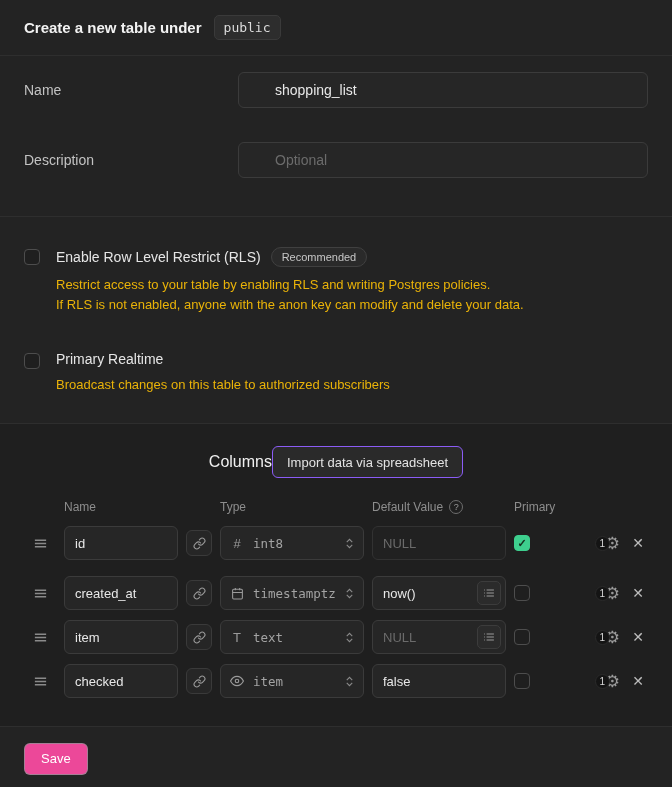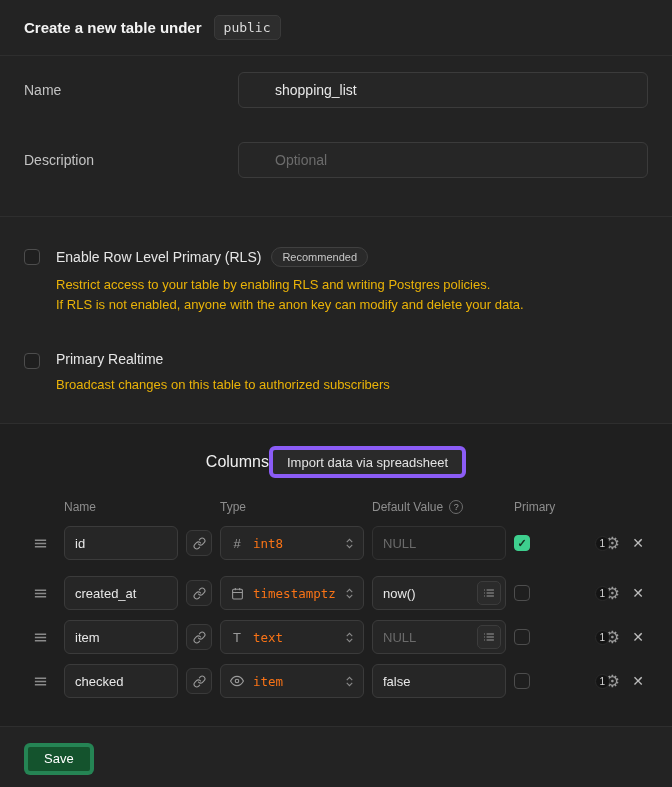--- a/index.html
+++ b/index.html
@@ -56,46 +56,46 @@
     font-size:11px; color:#c7c7c7; border:1px solid #404040;
     background:#2a2a2a; border-radius:999px; padding:3px 10px;
   }
   .muted { margin:8px 0 0; font-size:13px; color:#eab308; line-height:20px; }
   .muted + .muted { margin-top:0; }
   
   .columns-section { padding:22px 24px 28px; background:#1f1f1f; flex:1; }
   .columns-header { display:flex; justify-content:center; align-items:center; }
   .columns-title { margin:0; font-size:16px; font-weight:500; color:#f0f0f0; }
   .btn {
-    background:#2a2a2a; border:4px solid #8b5cf6; color:#e3e3e3;
+    background:#2a2a2a; border:1px solid #8b5cf6; color:#e3e3e3;
     font-size:13px; height:32px; padding:0 14px; border-radius:6px;
     font-family:inherit; cursor:pointer;
   }
-  .btn.save { background:#14532d; border-color:#3ecf8e66; color:#ffffff; font-weight:500; padding:0 16px; }
+  .btn.save { background:#ec4899; border-color:#3ecf8e66; color:#ffffff; font-weight:500; padding:0 16px; }
   .col-grid {
     display:grid;
     grid-template-columns:32px 114px 26px 144px 134px 50px 48px 20px;
     gap:8px; align-items:center;
   }
   .col-head { margin-top:22px; margin-bottom:12px; font-size:12px; color:#8d8d8d; }
   .col-row + .col-row { margin-top:10px; }
   .col-row.pk-row { margin-bottom:16px; }
   .text-input.small { height:34px; font-size:13px; padding:16px 10px; }
   .drag-handle { display:flex; justify-content:center; color:#8a8a8a; cursor:grab; background:none; border:none; padding:0; }
   .icon-btn {
     width:26px; height:26px; border:1px solid #3a3a3a; border-radius:6px;
     background:#262626; display:flex; align-items:center; justify-content:center;
     color:#9a9a9a; padding:0; cursor:pointer;
   }
   .type-select {
     height:34px; background:#262626; border:1px solid #3b3b3b; border-radius:6px;
     display:flex; align-items:center; gap:8px; padding:0 8px; cursor:pointer;
   }
   .type-icon { color:#9a9a9a; font-size:13px; width:16px; text-align:center; flex:none; display:flex; align-items:center; justify-content:center; }
-  .type-value { flex:1; font-size:12.5px; color:#f97316; font-family:"DejaVu Sans Mono", monospace; white-space:nowrap; overflow:hidden; }
+  .type-value { flex:1; font-size:12.5px; color:#a3a3a3; font-family:"DejaVu Sans Mono", monospace; white-space:nowrap; overflow:hidden; }
   .chevrons { display:flex; color:#8a8a8a; flex:none; }
   .default-wrap { position:relative; }
   .default-wrap .text-input.small { padding-right:32px; }
   .menu-btn {
     position:absolute; right:5px; top:50%; transform:translateY(-50%);
     width:24px; height:24px; border:1px solid #3c3c3c; border-radius:5px;
     background:#2b2b2b; color:#9a9a9a; display:flex; align-items:center;
     justify-content:center; padding:0; cursor:pointer;
   }
   .text-input.disabled { background:#212121; border-color:#323232; }
@@ -143,21 +143,21 @@
       <label>Description</label>
       <input class="text-input" type="text" placeholder="Optional" style="">
     </div>
   </div>
 
   <div class="toggles-section">
     <div class="toggle-row">
       <div class="checkbox"></div>
       <div>
         <div class="toggle-title-row">
-          <span>Enable Row Level Primary (RLS)</span>
+          <span>Enable Row Level Restrict (RLS)</span>
           <span class="pill">Recommended</span>
         </div>
         <p class="muted">Restrict access to your table by enabling RLS and writing Postgres policies.</p>
         <p class="muted">If RLS is not enabled, anyone with the anon key can modify and delete your data.</p>
       </div>
     </div>
     <div class="toggle-row">
       <div class="checkbox"></div>
       <div>
         <div class="toggle-title-row">

